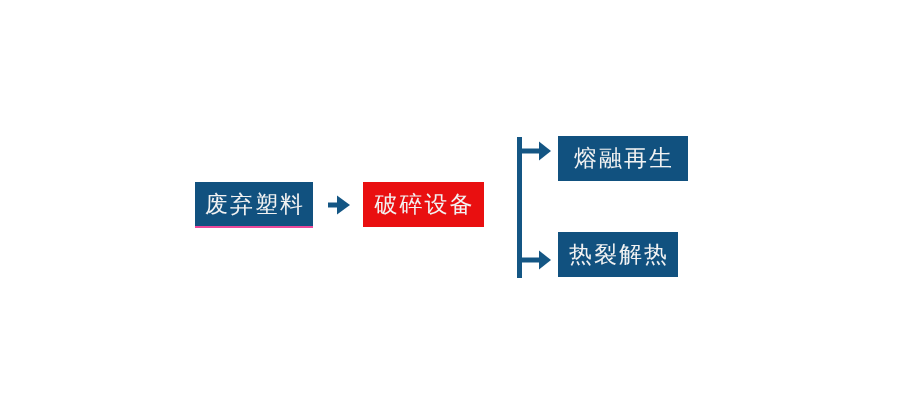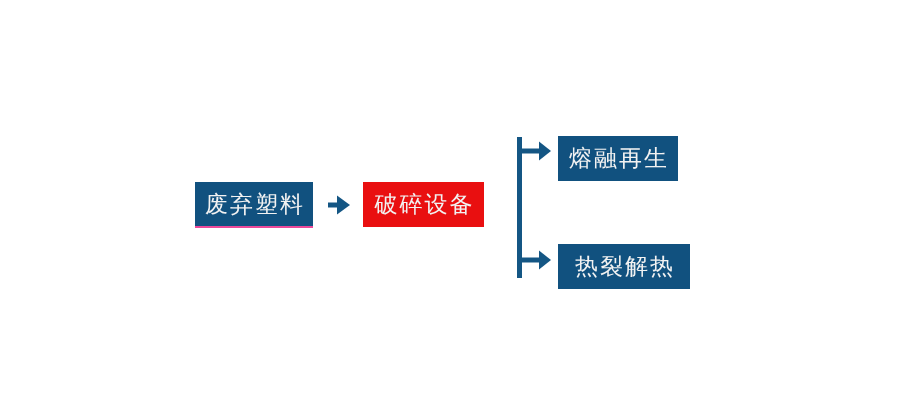--- a/index.html
+++ b/index.html
@@ -39,24 +39,24 @@
   .node-blue { background: #11517F; }
   .node-red  { background: #E90F10; }
   #node-waste {
     left: 195px; top: 182px; width: 118px; height: 46px;
     border-bottom: 2px solid #ec4899;
   }
   #node-crush {
     left: 363px; top: 182px; width: 121px; height: 45px;
   }
   #node-melt {
-    left: 558px; top: 136px; width: 120px; height: 45px;
+    left: 558px; top: 136px; width: 130px; height: 45px;
   }
   #node-pyro {
-    left: 558px; top: 244px; width: 132px; height: 45px;
+    left: 558px; top: 232px; width: 120px; height: 45px;
   }
 </style>
 </head>
 <body>
 
 <div class="canvas">
 
   <svg class="connector-layer" width="900" height="411" viewBox="0 0 900 411" xmlns="http://www.w3.org/2000/svg">
 
     <g>

